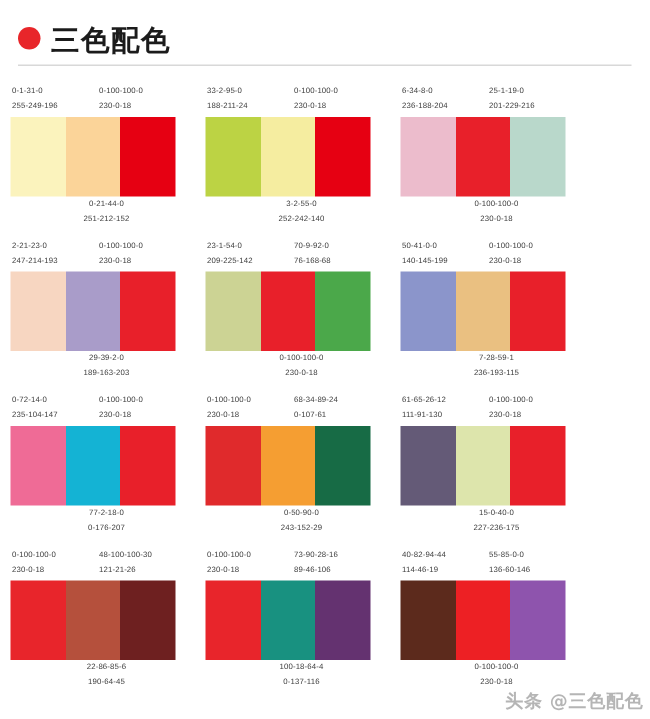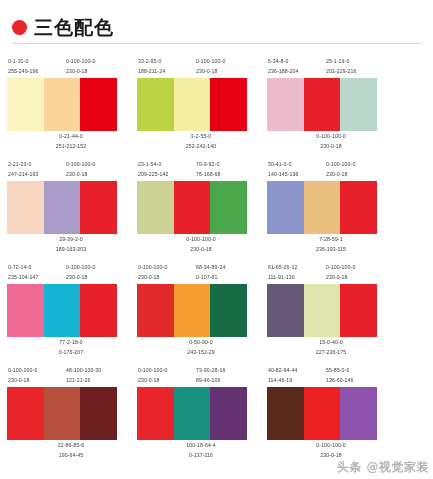--- a/index.html
+++ b/index.html
@@ -11,21 +11,20 @@
     height: 479px;
     background: #ffffff;
     font-family: "Liberation Sans", sans-serif;
     overflow: hidden;
     position: relative;
   }
 
   
   #header {
     display: flex;
-    align-items: center;
     padding: 18px 0 0 12px;
     gap: 7px;
   }
   #header-dot {
     width: 15px;
     height: 15px;
     border-radius: 50%;
     background: #e8262a;
     flex: 0 0 auto;
   }
@@ -400,13 +399,13 @@
         <div class="labels-bottom">
           <div class="label-block bot-c">
             <span class="lb-line">0-100-100-0</span>
             <span class="lb-line">230-0-18</span>
           </div>
         </div>
       </div>
     </div>
   </div>
 
-<div id="watermark">头条 @视觉家装</div>
+<div id="watermark">头条 @三色配色</div>
 
 </body></html>

